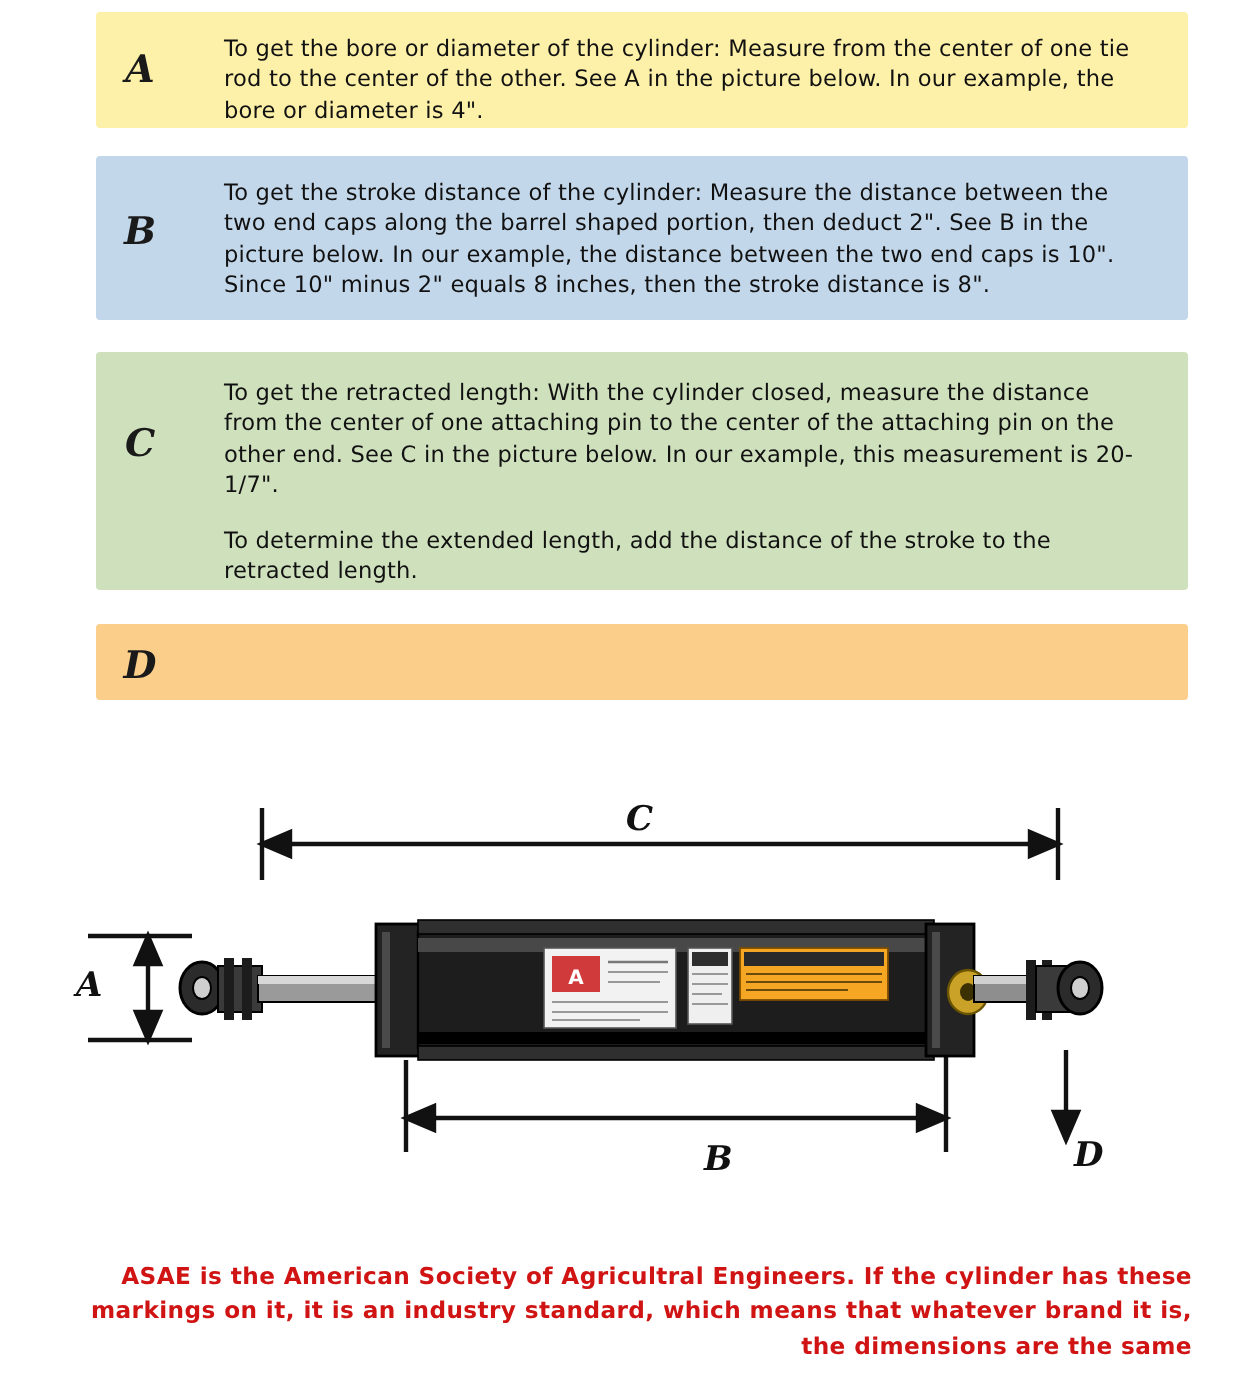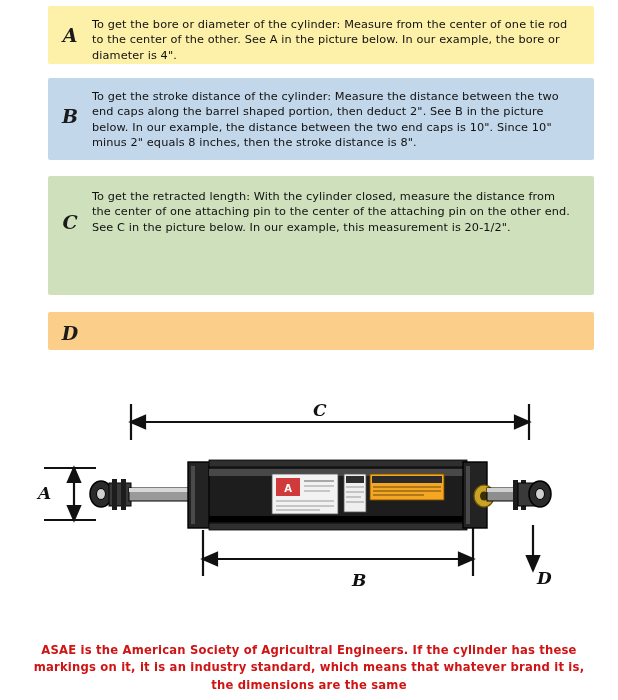--- a/index.html
+++ b/index.html
@@ -36,20 +36,21 @@
     font-family: "DejaVu Serif", serif;
     font-weight: bold;
     font-style: italic;
     font-size: 19px;
     color: #1a1a1a;
     line-height: 1.1;
   }
   .block .body {
     flex: 1 1 auto;
     padding-right: 24px;
+    margin-left: 20px;
   }
   .block p {
     margin: 0;
     font-size: 11.3px;
     line-height: 1.35;
     color: #111111;
     letter-spacing: 0.1px;
   }
   .block p + p {
     margin-top: 13px;
@@ -108,30 +109,29 @@
   #label-a { left: 38px; top: 103px; }
   #label-b { left: 352px; top: 190px; }
   #label-d { left: 537px; top: 188px; }
 
   
   #footer {
     position: absolute;
     left: 0;
     top: 630px;
     width: 618px;
-    text-align: center;
+    text-align: right;
     color: #d01414;
     font-family: "DejaVu Sans", sans-serif;
     font-weight: bold;
     font-size: 11.6px;
     line-height: 1.5;
     letter-spacing: 0.2px;
     padding: 0 22px;
     box-sizing: border-box;
-    margin-top: 12px;
   }
 </style>
 </head>
 <body>
 
 <div class="page">
 
   <div class="block" id="block-a">
     <div class="letter">A</div>
     <div class="body">
@@ -142,21 +142,22 @@
   <div class="block" id="block-b">
     <div class="letter">B</div>
     <div class="body">
       <p>To get the stroke distance of the cylinder: Measure the distance between the two end caps along the barrel shaped portion, then deduct 2". See B in the picture below. In our example, the distance between the two end caps is 10". Since 10" minus 2" equals 8 inches, then the stroke distance is 8".</p>
     </div>
   </div>
 
   <div class="block" id="block-c">
     <div class="letter">C</div>
     <div class="body">
-      <p>To get the retracted length: With the cylinder closed, measure the distance from the center of one attaching pin to the center of the attaching pin on the other end. See C in the picture below. In our example, this measurement is 20-1/2".</p>
+      <p>To get the retracted length: With the cylinder closed, measure the distance from the center of one attaching pin to the center of the attaching pin on the other end. See C in the picture below. In our example, this measurement is 20-1/7".</p>
+      <p>To determine the extended length, add the distance of the stroke to the retracted length.</p>
     </div>
   </div>
 
   <div class="block" id="block-d">
     <div class="letter">D</div>
   </div>
 
   <div id="diagram">
 
     <svg width="618" height="240" viewBox="0 0 618 240">

